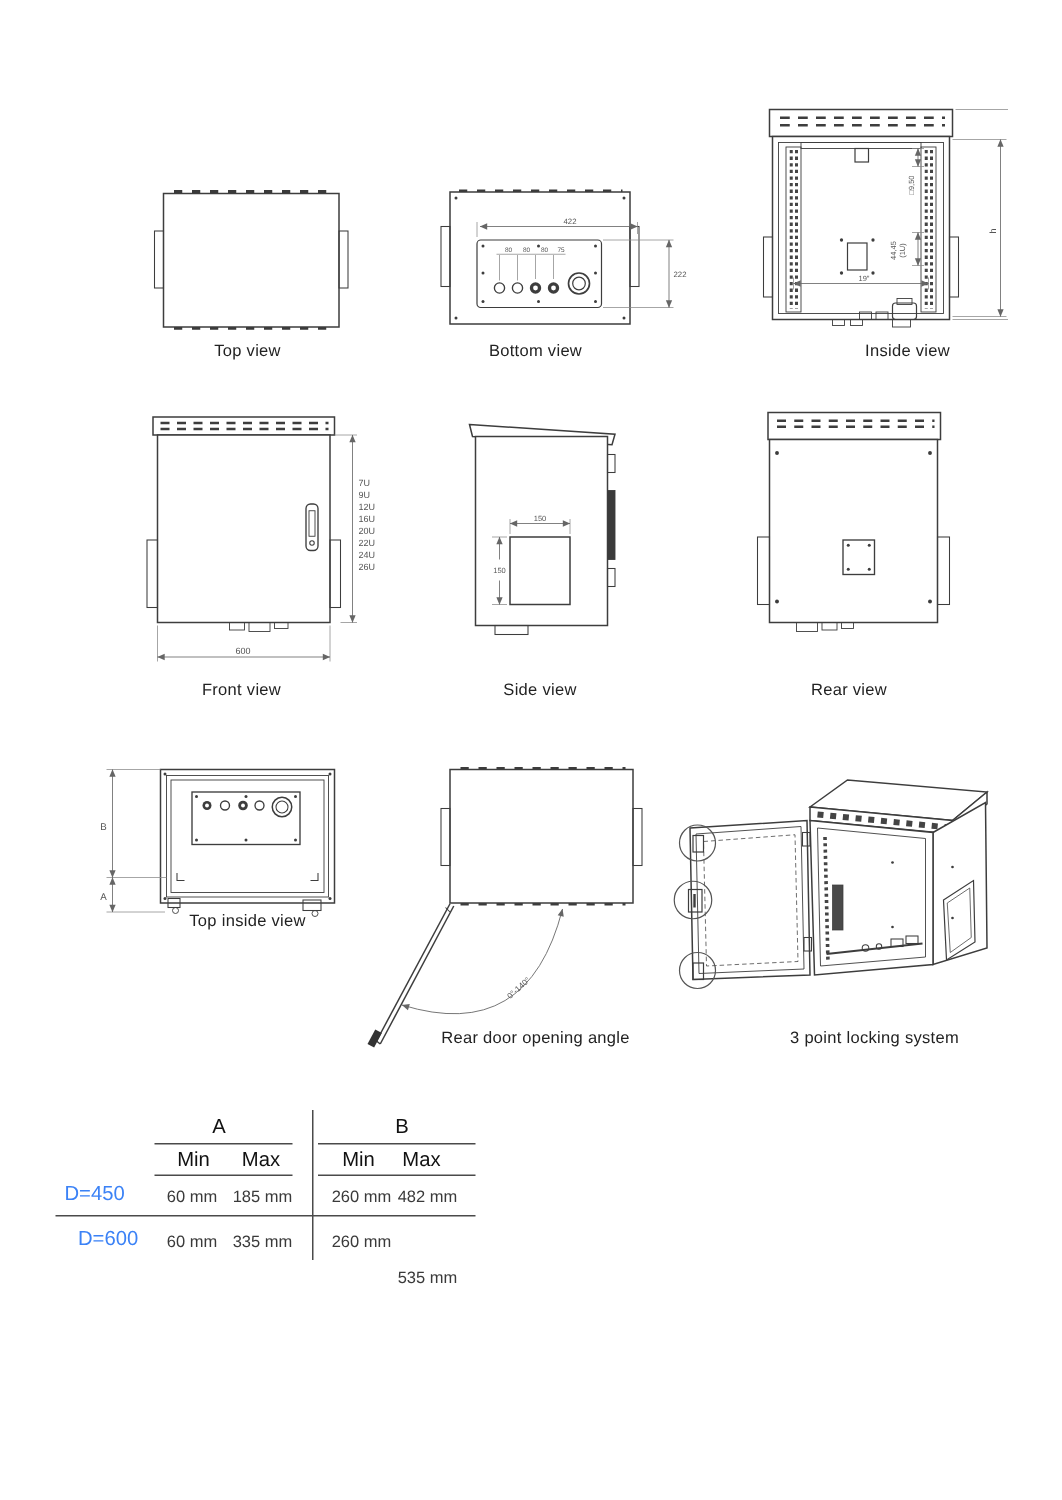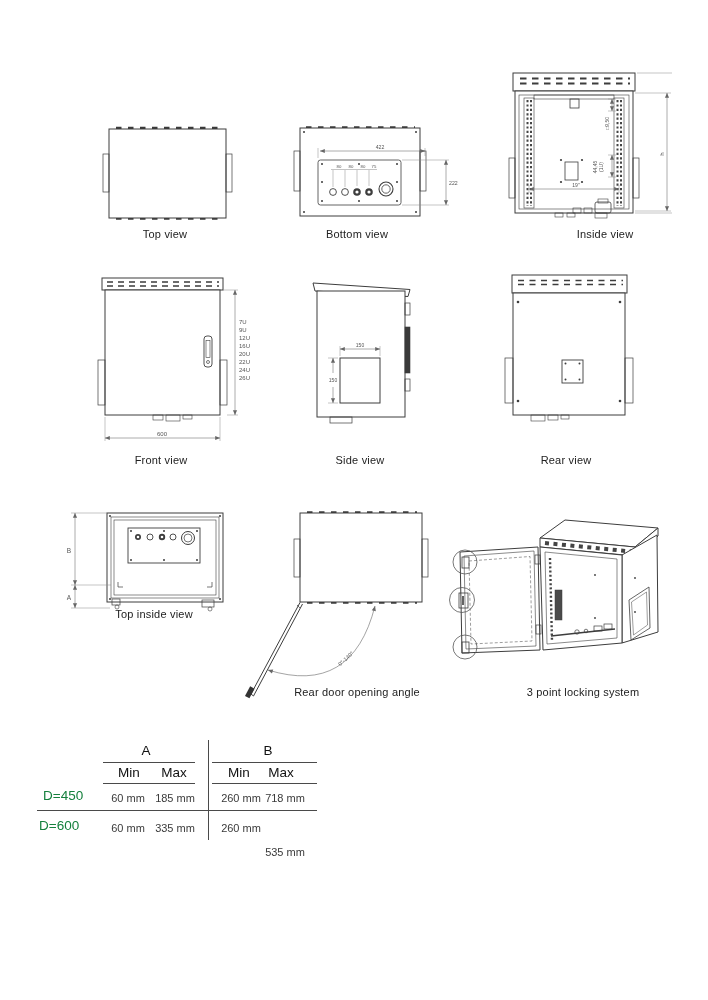--- a/index.html
+++ b/index.html
@@ -3,21 +3,21 @@
 <meta charset="utf-8">
 <style>
   html,body{margin:0;padding:0;background:#fff;}
   #canvas{position:relative;width:672px;height:1000px;background:#fff;overflow:hidden;
           font-family:"Liberation Sans",sans-serif;}
   svg.v{position:absolute;overflow:visible;}
   svg text{font-family:"Liberation Sans",sans-serif;fill:#555;}
   .cap{position:absolute;transform:translateX(-50%);font-size:11px;color:#222;
        white-space:nowrap;letter-spacing:.2px;}
   .cth{position:absolute;transform:translateX(-50%);font-size:13.5px;color:#111;white-space:nowrap;}
-  .trow{position:absolute;font-size:13.5px;color:#15803d;white-space:nowrap;}
+  .trow{position:absolute;font-size:13.5px;color:#3b82f6;white-space:nowrap;}
   .tval{position:absolute;transform:translateX(-50%);font-size:11px;color:#3a3a3a;white-space:nowrap;}
   .tline{position:absolute;height:1px;background:#4a4a4a;}
   .tvline{position:absolute;width:1px;background:#4a4a4a;}
 </style>
 </head>
 <body>
 
 <div id="canvas">
 
   <svg class="v" style="left:95px;top:120px" width="150" height="110" viewBox="0 0 150 110">
@@ -303,21 +303,21 @@
         <line x1="51" y1="85" x2="11" y2="85"></line>
         <line x1="50" y1="108" x2="11" y2="108"></line>
     </g>
     <g stroke="#666" stroke-width=".55" fill="none">
       <line x1="15" y1="13" x2="15" y2="85" marker-start="url(#m-tiv)" marker-end="url(#m-tiv)"></line>
       <line x1="15" y1="85" x2="15" y2="108" marker-start="url(#m-tiv)" marker-end="url(#m-tiv)"></line>
     </g>
     <text x="9" y="53" font-size="6.5" text-anchor="middle">B</text>
     <text x="9" y="100" font-size="6.5" text-anchor="middle">A</text>
   </svg>
-  <div class="cap" style="left:154px;top:608px">Top inside view</div>
+  <div class="cap" style="left:165px;top:608px">Top inside view</div>
 
   <svg class="v" style="left:235px;top:500px" width="210" height="210" viewBox="0 0 210 210">
     <defs>
       <marker id="m-da" markerWidth="6" markerHeight="6" refX="5.3" refY="3" orient="auto-start-reverse" markerUnits="userSpaceOnUse">
         <path d="M0.5,0.9 L5.4,3 L0.5,5.1 Z" fill="#666"></path>
       </marker>
     </defs>
     <g stroke="#3d3d3d" fill="none" stroke-width="1">
       <line x1="72" y1="12.5" x2="182" y2="12.5" stroke-width="2.4" stroke-dasharray="5.5 6.5"></line>
       <line x1="72" y1="102.5" x2="182" y2="102.5" stroke-width="2.4" stroke-dasharray="5.5 6.5"></line>
@@ -391,23 +391,23 @@
     <span class="cth" style="left:129px;top:765px">Min</span>
     <span class="cth" style="left:174px;top:765px">Max</span>
     <span class="cth" style="left:239px;top:765px">Min</span>
     <span class="cth" style="left:281px;top:765px">Max</span>
     <div class="tline" style="left:103px;top:783px;width:92px"></div>
     <div class="tline" style="left:212px;top:783px;width:105px"></div>
     <span class="trow" style="left:43px;top:788px">D=450</span>
     <span class="tval" style="left:128px;top:792px">60 mm</span>
     <span class="tval" style="left:175px;top:792px">185 mm</span>
     <span class="tval" style="left:241px;top:792px">260 mm</span>
-    <span class="tval" style="left:285px;top:792px">718 mm</span>
+    <span class="tval" style="left:285px;top:792px">482 mm</span>
     <div class="tline" style="left:37px;top:810px;width:280px"></div>
-    <span class="trow" style="left:39px;top:818px">D=600</span>
+    <span class="trow" style="left:52px;top:818px">D=600</span>
     <span class="tval" style="left:128px;top:822px">60 mm</span>
     <span class="tval" style="left:175px;top:822px">335 mm</span>
     <span class="tval" style="left:241px;top:822px">260 mm</span>
     <span class="tval" style="left:285px;top:846px">535 mm</span>
     <div class="tvline" style="left:208px;top:740px;height:100px"></div>
   </div>
 
 </div>
 
 </body></html>

